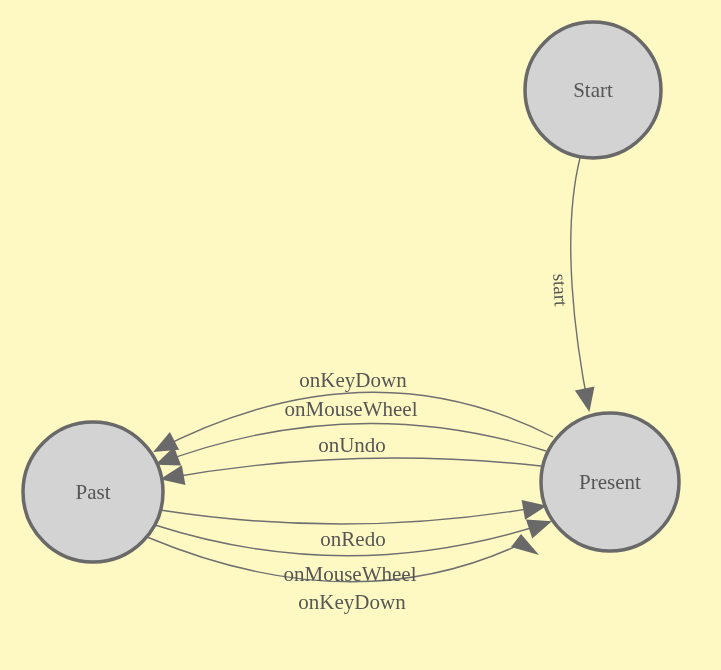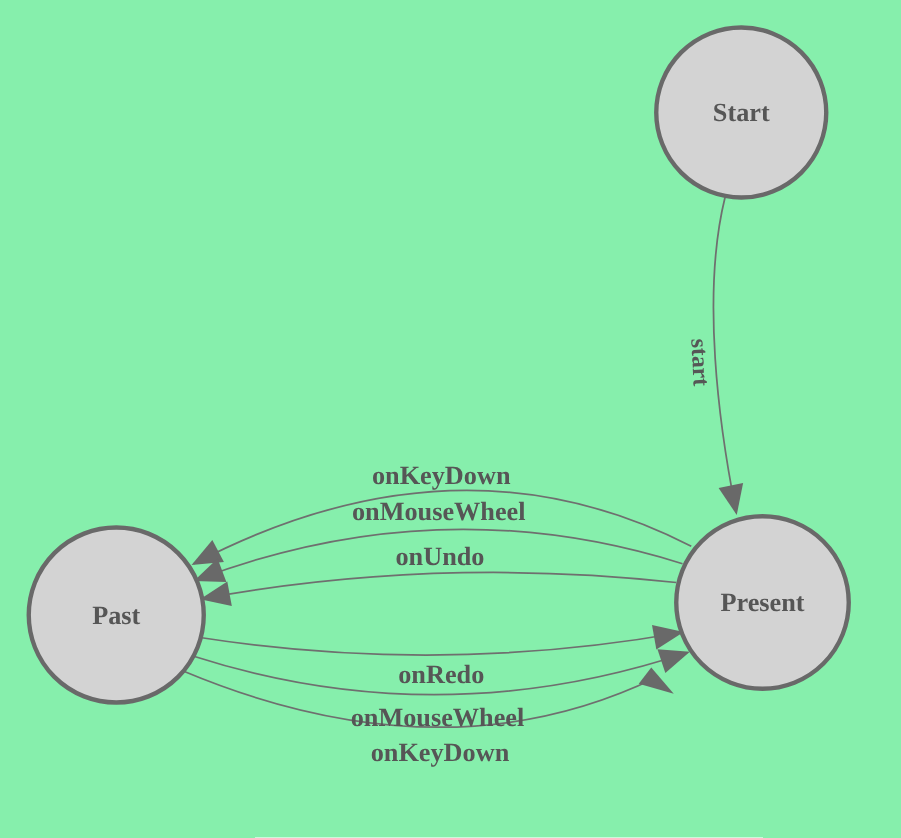--- a/index.html
+++ b/index.html
@@ -4,23 +4,22 @@
 <style>
   html, body {
     margin: 0;
     padding: 0;
     background: #ffffff;
   }
   .canvas-wrap {
     width: 721px;
     height: 670px;
     position: relative;
-    background: #86efac;
+    background: #fef9c3;
     overflow: hidden;
-    font-weight: bold;
   }
   svg { display: block; }
   .node-circle {
     stroke: #696969;
     stroke-width: 3.5;
   }
   .edge {
     fill: none;
     stroke: #6f6f6f;
     stroke-width: 1.4;

